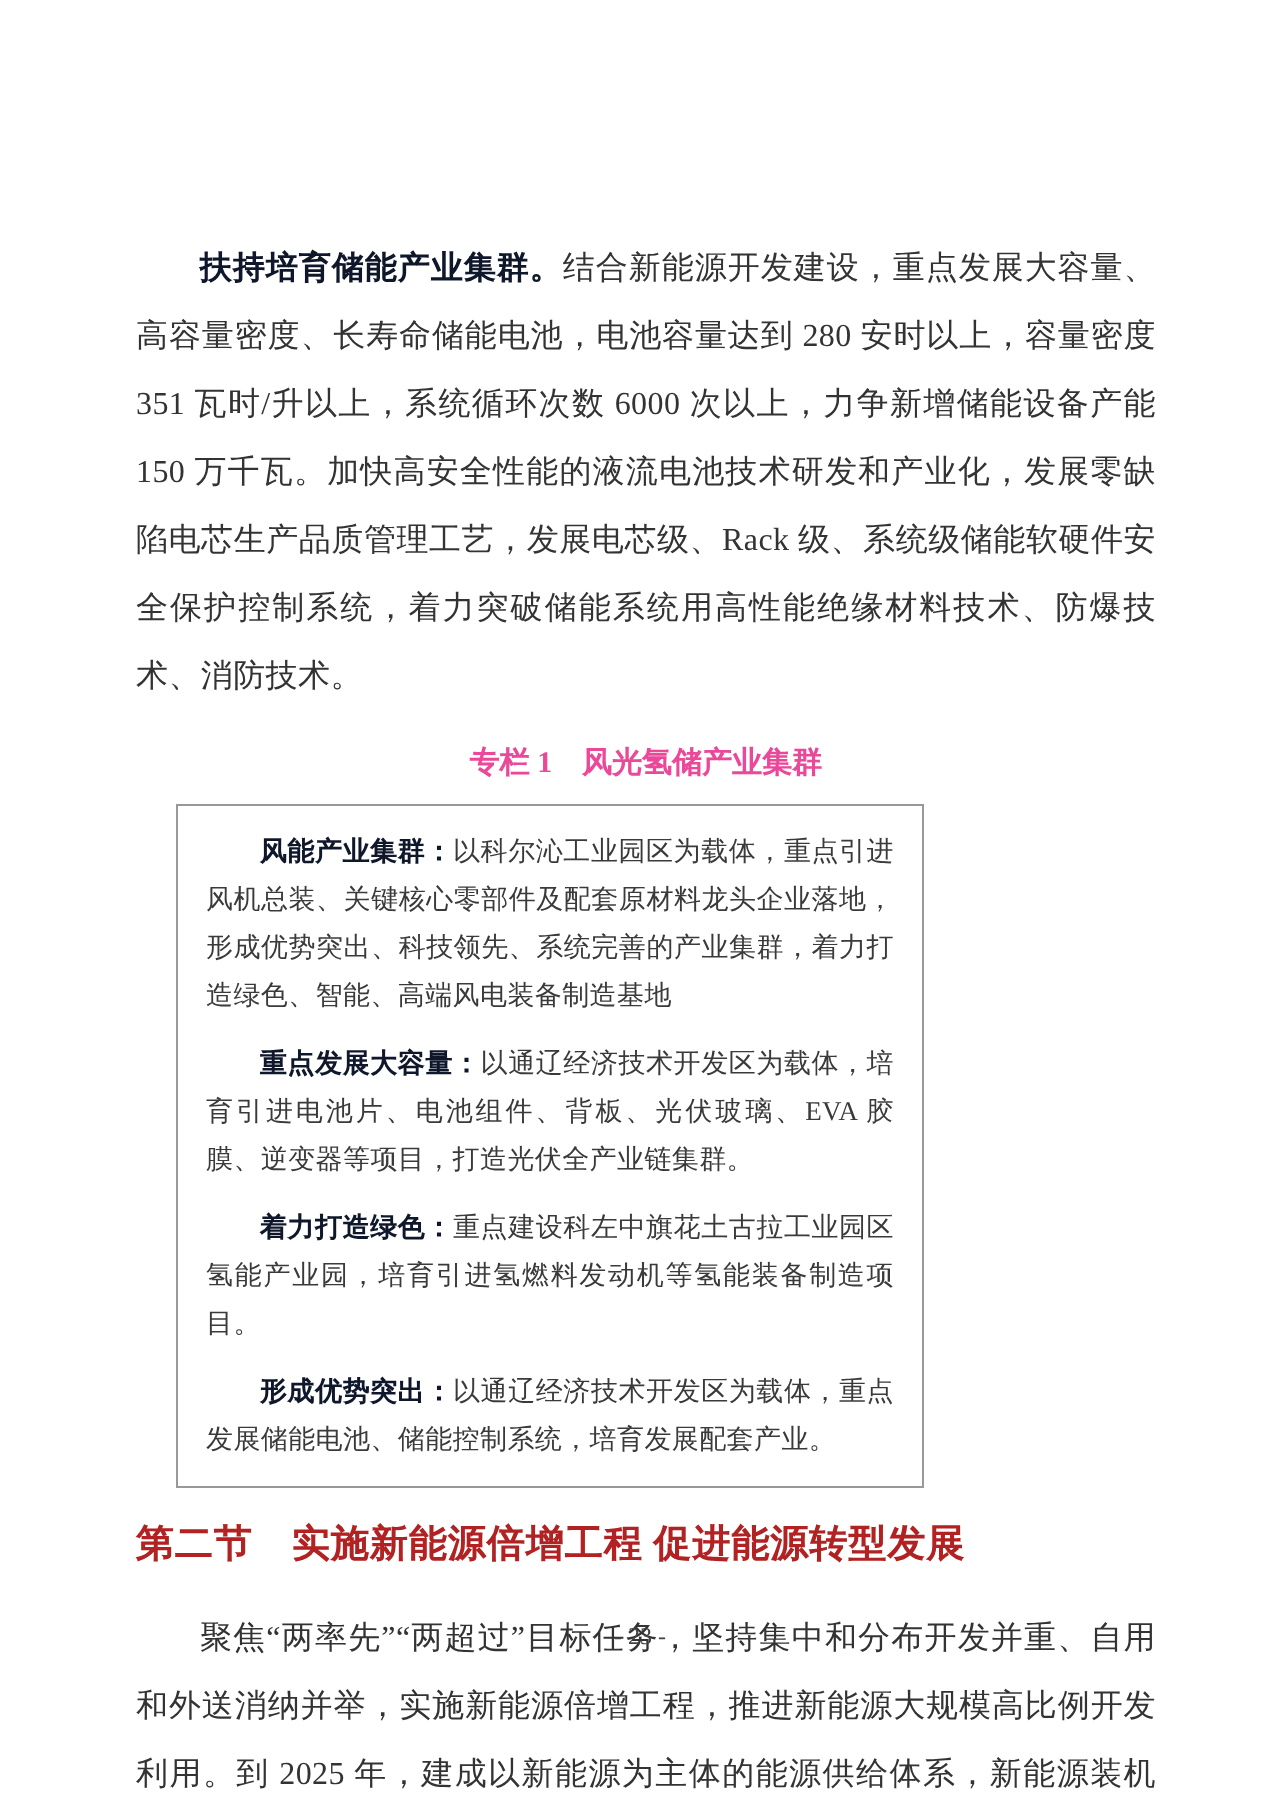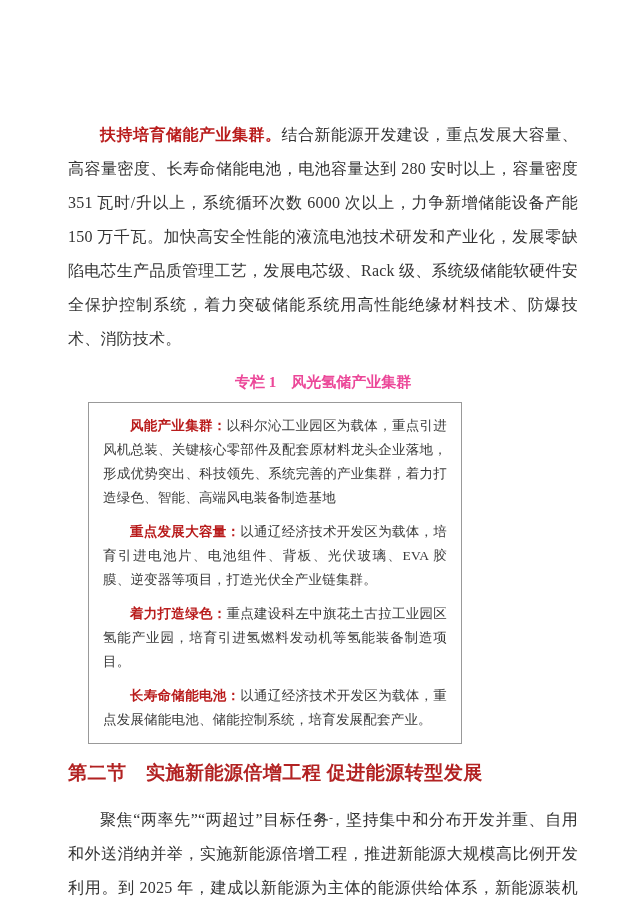--- a/index.html
+++ b/index.html
@@ -64,36 +64,36 @@
   .footer {
     position: absolute;
     top: 810px;
     left: 0;
     width: 640px;
     text-align: center;
     font-size: 12px;
     line-height: 16px;
     color: #444444;
   }
-  b.lead { font-weight: bold; color: #b91c1c; }
+  b.lead { font-weight: bold; color: #0f172a; }
 </style>
 </head>
 <body>
 
 <div class="content">
 
   <p class="body indent"><b class="lead">扶持培育储能产业集群。</b><span>结合新能源开发建设，重点发展大容量、高容量密度、长寿命储能电池，电池容量达到 280 安时以上，容量密度 351 瓦时/升以上，系统循环次数 6000 次以上，力争新增储能设备产能 150 万千瓦。加快高安全性能的液流电池技术研发和产业化，发展零缺陷电芯生产品质管理工艺，发展电芯级、Rack 级、系统级储能软硬件安全保护控制系统，着力突破储能系统用高性能绝缘材料技术、防爆技术、消防技术。</span></p>
 
   <div class="box-title">专栏 1　风光氢储产业集群</div>
 
   <div class="column-box">
     <p><b class="lead">风能产业集群：</b><span>以科尔沁工业园区为载体，重点引进风机总装、关键核心零部件及配套原材料龙头企业落地，形成优势突出、科技领先、系统完善的产业集群，着力打造绿色、智能、高端风电装备制造基地</span></p>
     <p><b class="lead">重点发展大容量：</b><span>以通辽经济技术开发区为载体，培育引进电池片、电池组件、背板、光伏玻璃、EVA 胶膜、逆变器等项目，打造光伏全产业链集群。</span></p>
     <p><b class="lead">着力打造绿色：</b><span>重点建设科左中旗花土古拉工业园区氢能产业园，培育引进氢燃料发动机等氢能装备制造项目。</span></p>
-    <p><b class="lead">长寿命储能电池：</b><span>以通辽经济技术开发区为载体，重点发展储能电池、储能控制系统，培育发展配套产业。</span></p>
+    <p><b class="lead">形成优势突出：</b><span>以通辽经济技术开发区为载体，重点发展储能电池、储能控制系统，培育发展配套产业。</span></p>
   </div>
 
   <h2 class="section-heading" style="color: rgb(178, 34, 34);">第二节　实施新能源倍增工程 促进能源转型发展</h2>
 
   <p class="body indent para2 fill-last">聚焦“两率先”“两超过”目标任务，坚持集中和分布开发并重、自用和外送消纳并举，实施新能源倍增工程，推进新能源大规模高比例开发利用。到 2025 年，建成以新能源为主体的能源供给体系，新能源装机规模达 2009</p>
 
 </div>
 
 <div class="footer">- 23 -</div>
 

